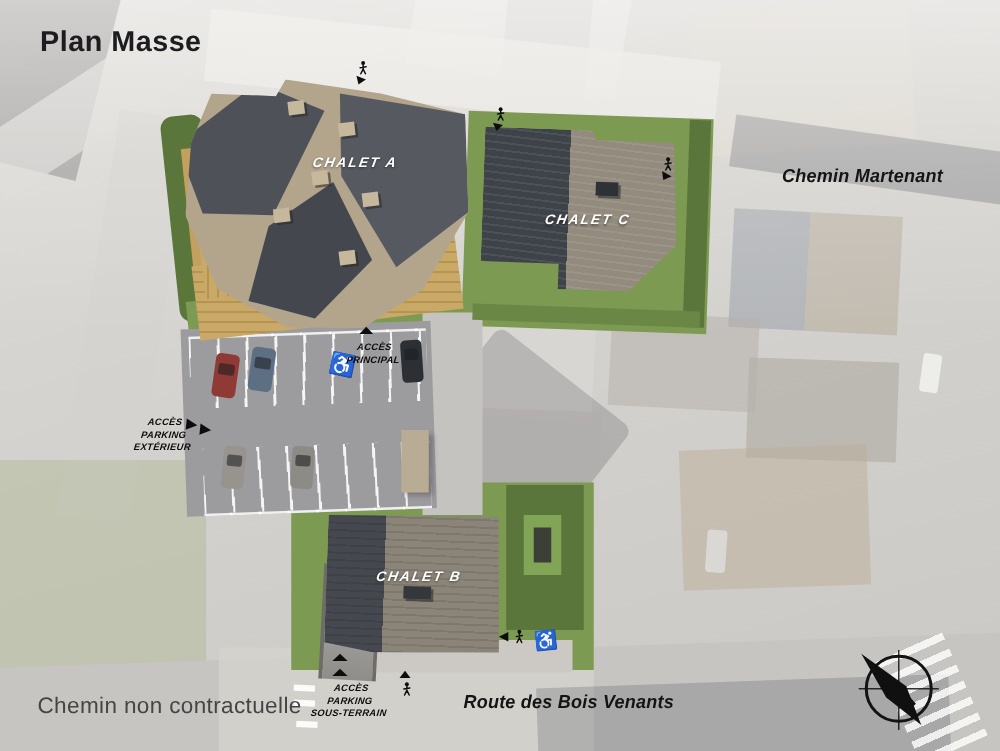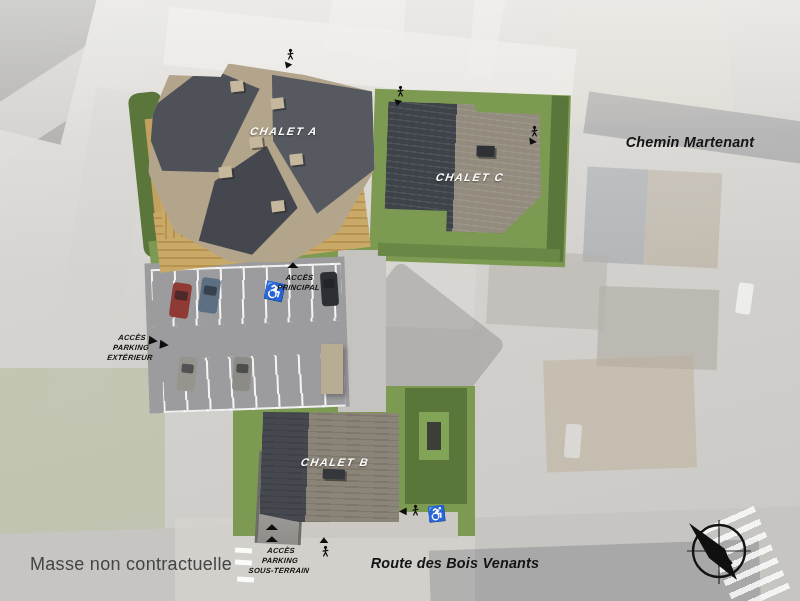--- a/index.html
+++ b/index.html
@@ -226,15 +226,16 @@
   </div>
 
   <svg class="abs" viewBox="0 0 80 72" width="80" height="72" style="left:681px;top:518px;z-index:50;">
     <line x1="6" y1="33" x2="70" y2="33" stroke="rgba(15,15,15,.85)" stroke-width="1.2"></line>
     <line x1="38" y1="2" x2="38" y2="66" stroke="rgba(15,15,15,.85)" stroke-width="1.2"></line>
     <circle cx="38" cy="33" r="26" fill="none" stroke="#131313" stroke-width="2.4"></circle>
     <polygon points="8,5 44,31 56,62 28,40" fill="#101010"></polygon>
     <text x="44" y="52" font-family="Liberation Sans, sans-serif" font-size="16" font-weight="800" fill="#101010" transform="rotate(-42 44 52)">N</text>
   </svg>
 
-  <div class="disclaimer">Masse non contractuelle</div>
+  <div class="title">Plan Masse</div>
+  <div class="disclaimer">Chemin non contractuelle</div>
 
 </div>
 
 </body></html>

